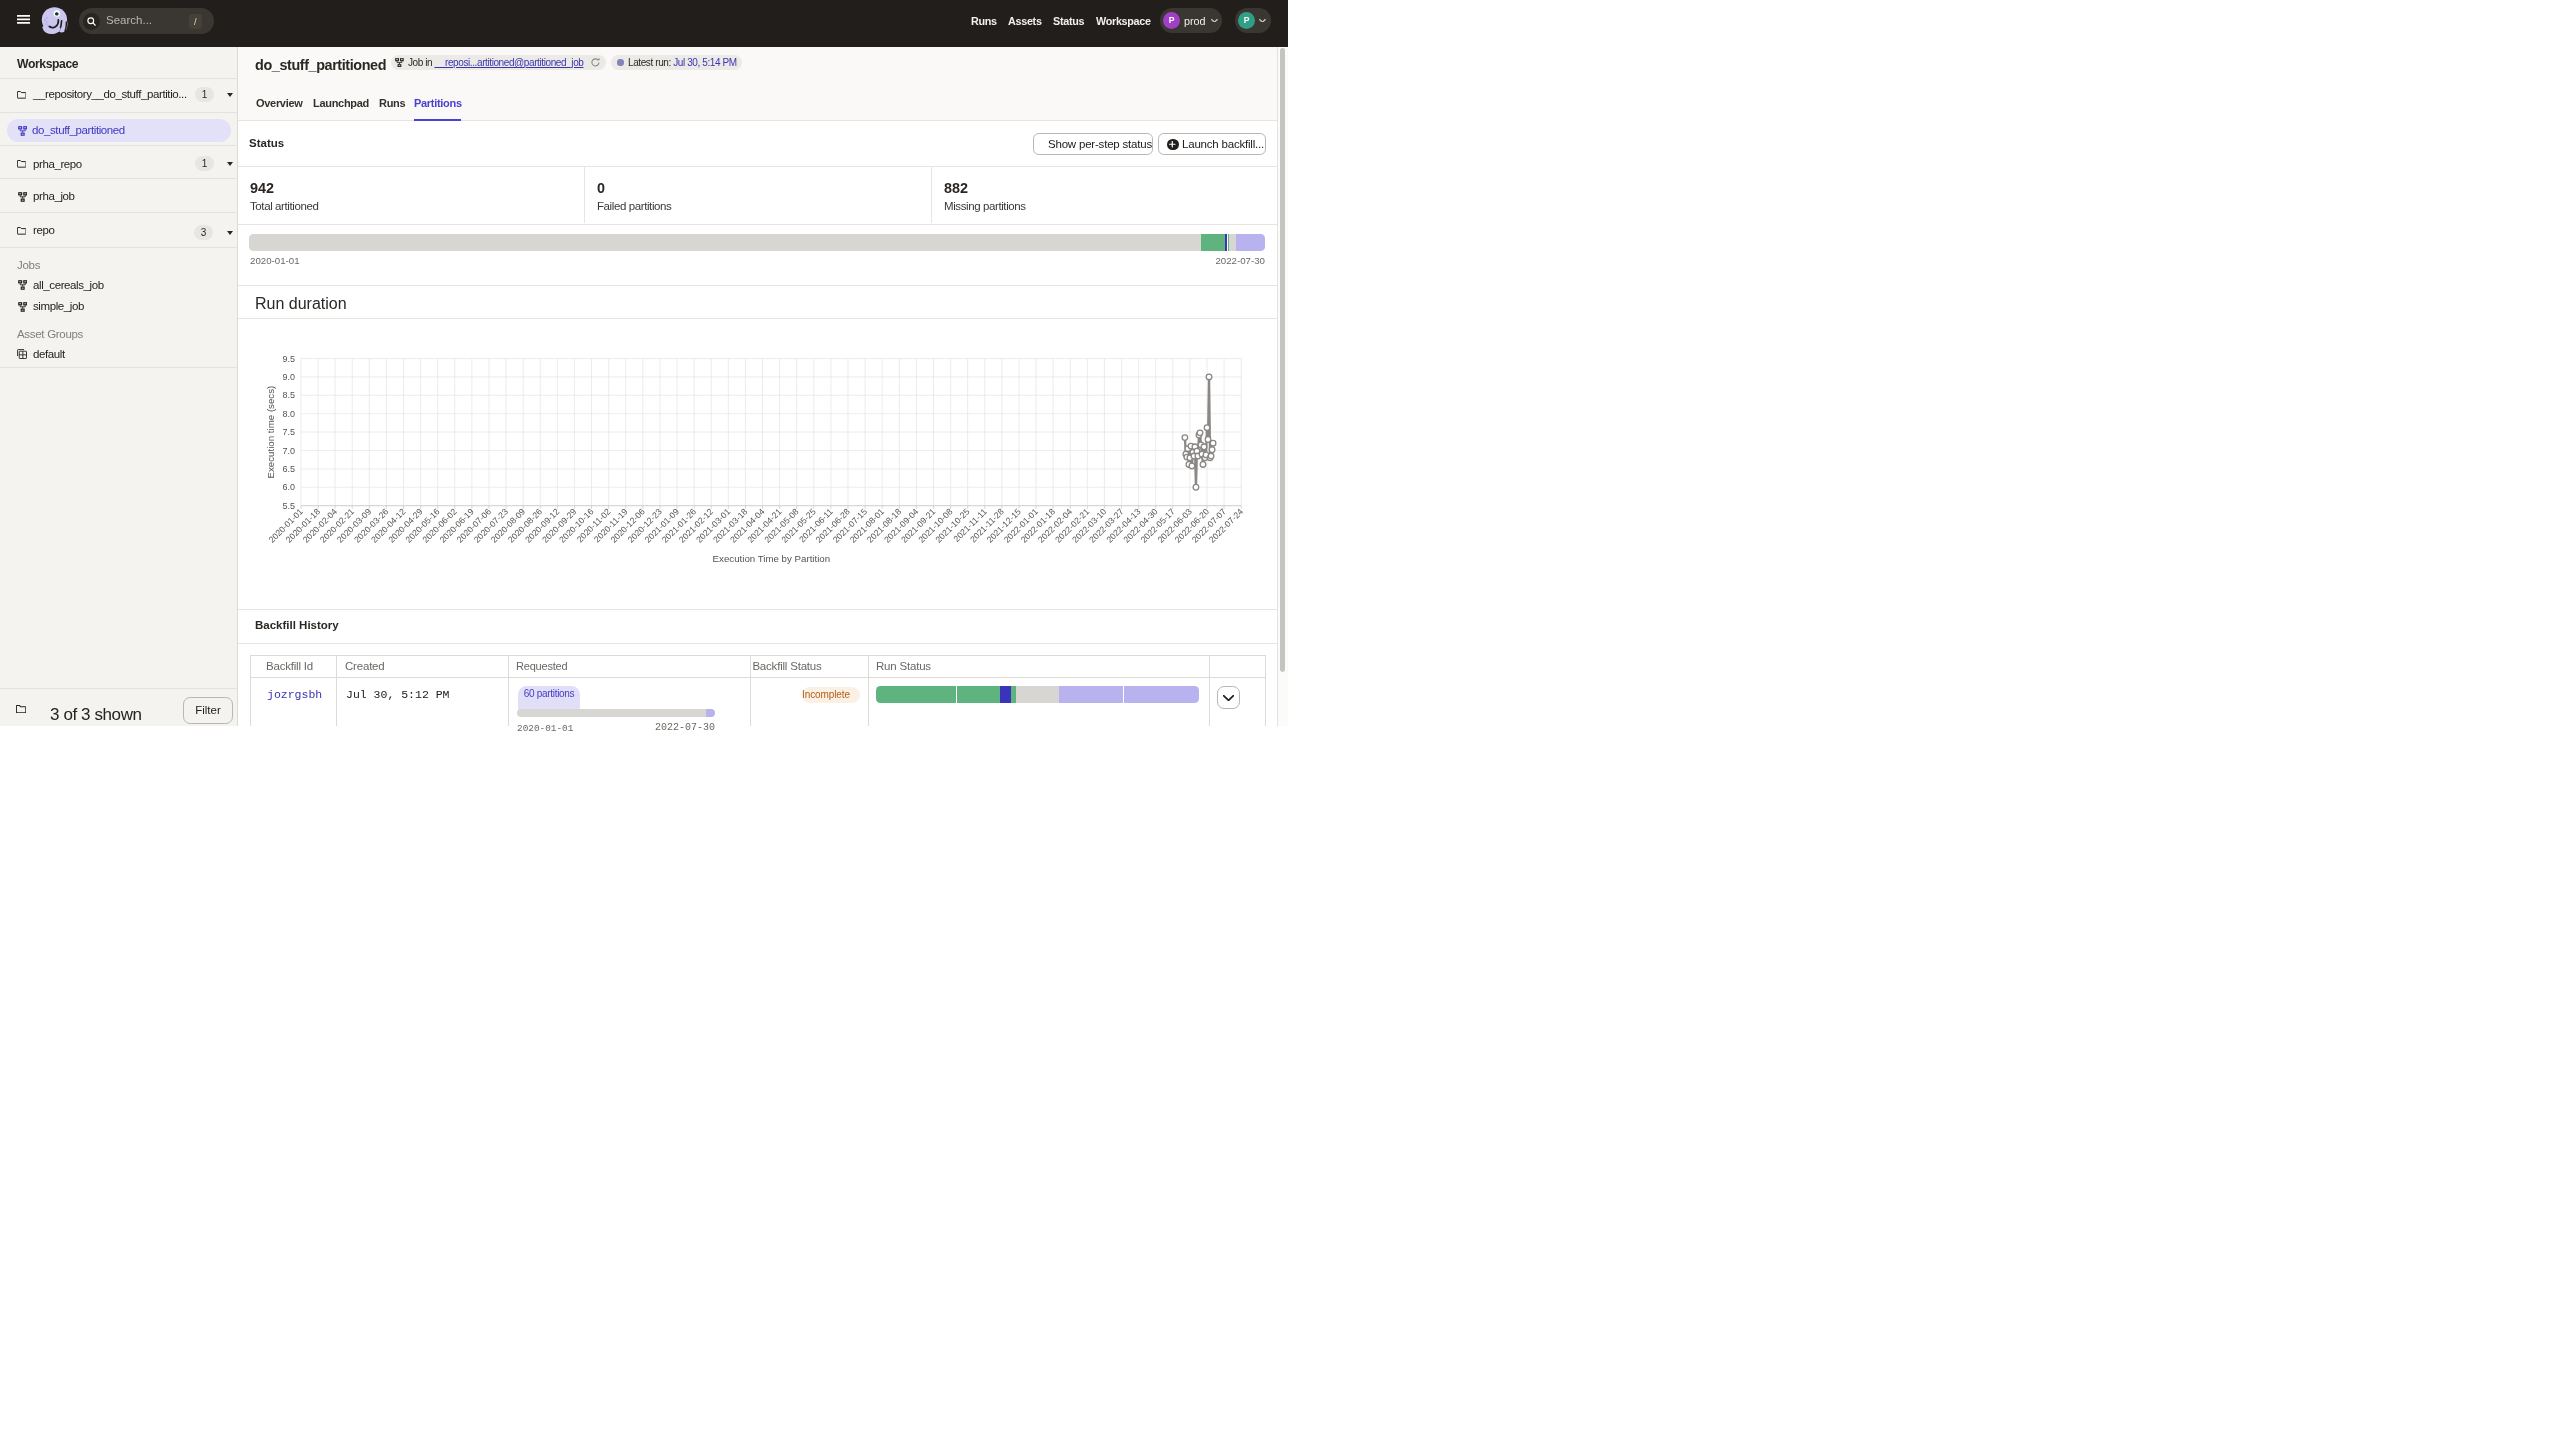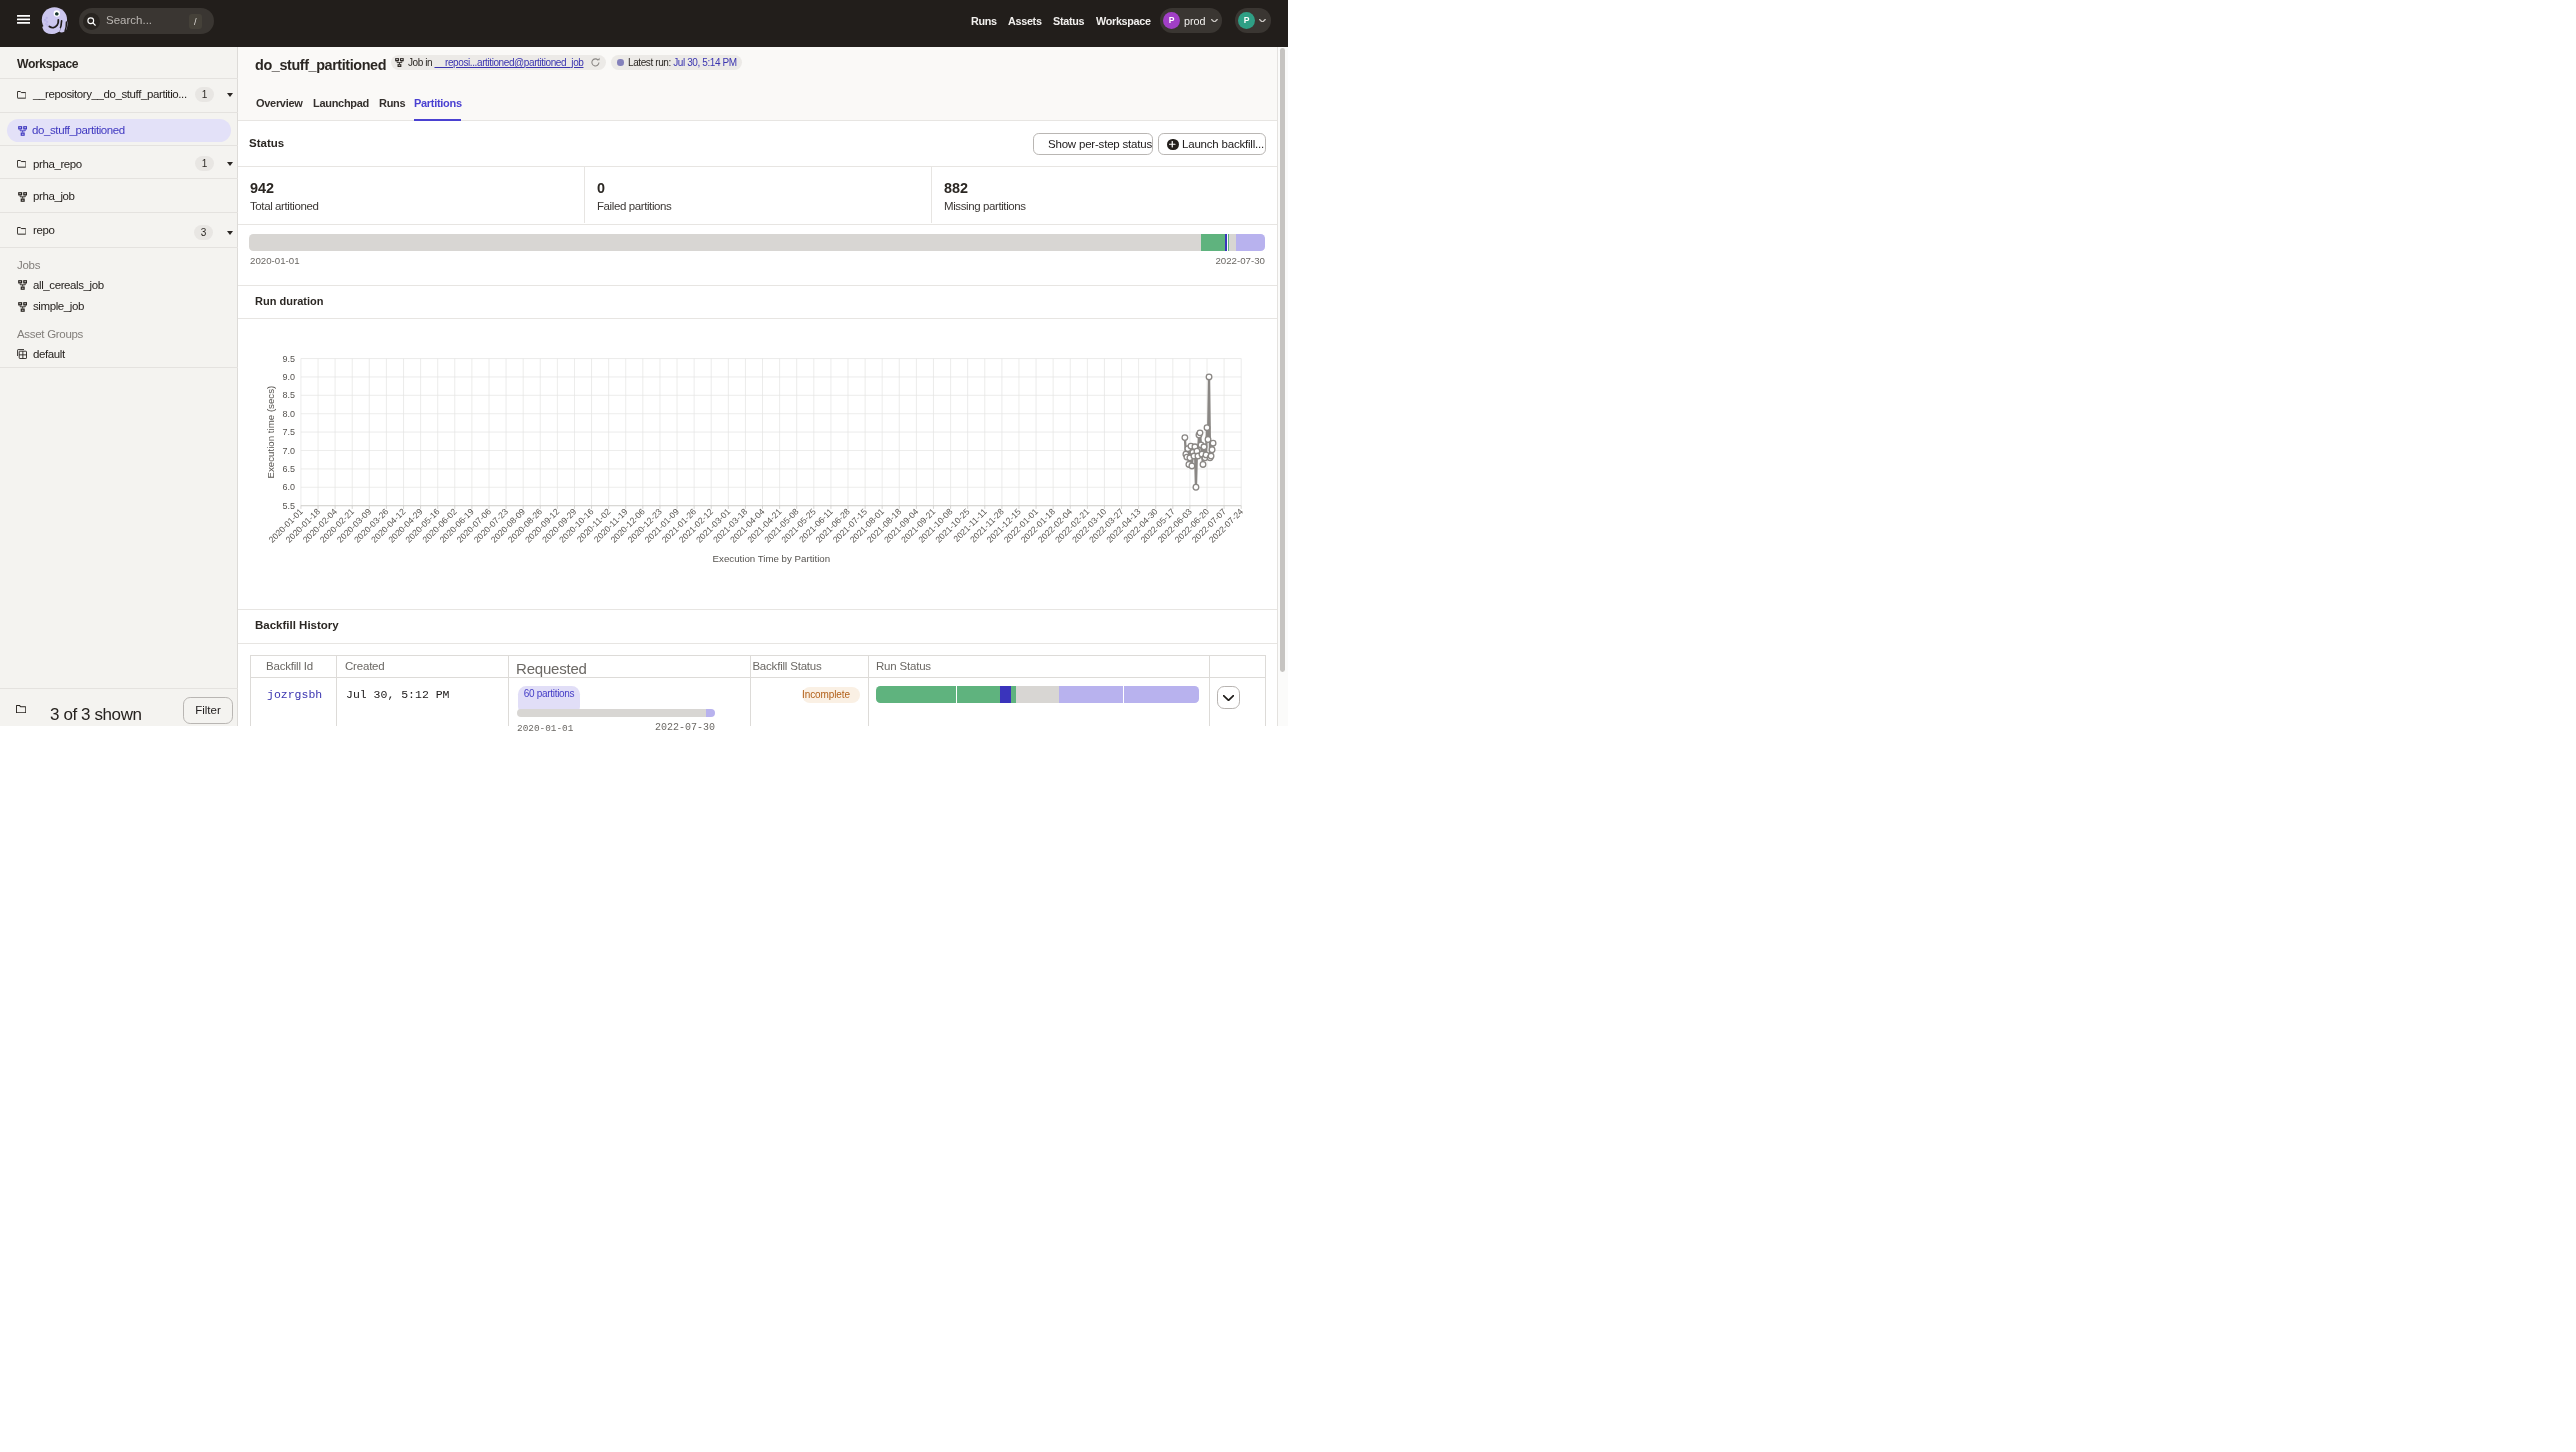--- a/index.html
+++ b/index.html
@@ -220,21 +220,21 @@
 <div class="abs" style="left:0;top:0;width:952px;height:17px;background:#d8d6d3"></div>
 <div class="abs" style="left:952px;top:0;width:25px;height:17px;background:#5fb37e"></div>
 <div class="abs" style="left:976px;top:0;width:2.2px;height:17px;background:#3a34bc"></div>
 <div class="abs" style="left:979px;top:0;width:1.4px;height:17px;background:#5fb37e"></div>
 <div class="abs" style="left:980px;top:0;width:6.8px;height:17px;background:#d8d6d3"></div>
 <div class="abs" style="left:987px;top:0;width:29px;height:17px;background:#b8b2ee"></div>
 </div>
 <div class="abs" style="left:250px;top:255px;font-size:9.7px;color:#6b6864">2020-01-01</div>
 <div class="abs" style="left:1193px;top:255px;width:72px;text-align:right;font-size:9.7px;color:#6b6864">2022-07-30</div>
 <div class="abs" style="left:238px;top:285px;width:1039px;height:0.7px;background:#e7e5e2"></div>
-<div class="abs" style="left:255px;top:295px;font-size:11px;font-weight:700;color:#2b2723">Run duration</div>
+<div class="abs" style="left:255px;top:295px;font-size:16px;font-weight:400;color:#2b2723">Run duration</div>
 <div class="abs" style="left:238px;top:318px;width:1039px;height:0.7px;background:#e7e5e2"></div>
 <svg class="abs" style="left:0;top:0" width="1288" height="726" viewBox="0 0 1790 1009">
 <g stroke="#e5e5e3" stroke-width="1">
       <line x1="418.2" y1="498.3" x2="418.2" y2="702.8"></line>
       <line x1="442.0" y1="498.3" x2="442.0" y2="702.8"></line>
       <line x1="465.7" y1="498.3" x2="465.7" y2="702.8"></line>
       <line x1="489.5" y1="498.3" x2="489.5" y2="702.8"></line>
       <line x1="513.2" y1="498.3" x2="513.2" y2="702.8"></line>
       <line x1="537.0" y1="498.3" x2="537.0" y2="702.8"></line>
       <line x1="560.8" y1="498.3" x2="560.8" y2="702.8"></line>
@@ -463,21 +463,21 @@
 <div class="abs" style="left:250px;top:677px;width:1015px;height:0.7px;background:#dddbd8"></div>
 <div class="abs" style="left:250px;top:655px;width:0.7px;height:71px;background:#dddbd8"></div>
 <div class="abs" style="left:1265px;top:655px;width:0.7px;height:71px;background:#dddbd8"></div>
 <div class="abs" style="left:336px;top:655px;width:0.7px;height:71px;background:#dddbd8"></div>
 <div class="abs" style="left:508px;top:655px;width:0.7px;height:71px;background:#dddbd8"></div>
 <div class="abs" style="left:750px;top:655px;width:0.7px;height:71px;background:#dddbd8"></div>
 <div class="abs" style="left:868px;top:655px;width:0.7px;height:71px;background:#dddbd8"></div>
 <div class="abs" style="left:1209px;top:655px;width:0.7px;height:71px;background:#dddbd8"></div>
 <div class="abs" style="left:266px;top:660px;font-size:11.5px;letter-spacing:-0.2px;color:#6b6864">Backfill Id</div>
 <div class="abs" style="left:345px;top:660px;font-size:11.5px;letter-spacing:-0.2px;color:#6b6864">Created</div>
-<div class="abs" style="left:516px;top:660px;font-size:15px;letter-spacing:-0.2px;color:#6b6864">Requested</div>
+<div class="abs" style="left:516px;top:660px;font-size:11px;letter-spacing:-0.2px;color:#6b6864">Requested</div>
 <div class="abs" style="left:715px;top:660px;width:144px;text-align:center;font-size:11.5px;letter-spacing:-0.2px;color:#6b6864">Backfill Status</div>
 <div class="abs" style="left:876px;top:660px;font-size:11.5px;letter-spacing:-0.2px;color:#6b6864">Run Status</div>
 <div class="abs" style="left:267px;top:688px;font-size:11.5px;font-family:'Liberation Mono',monospace;color:#3b35b0">jozrgsbh</div>
 <div class="abs" style="left:346px;top:688px;font-size:11.5px;font-family:'Liberation Mono',monospace;color:#232020">Jul 30, 5:12 PM</div>
 <div class="abs" style="left:518px;top:686px;width:62px;height:29px;background:#e1def7;border-radius:8.3px;text-align:center;line-height:16.5px;font-size:10px;letter-spacing:-0.3px;color:#443dc6">60 partitions</div>
 <div class="abs" style="left:517px;top:709px;width:198px;height:8.3px;border-radius:4.2px;overflow:hidden">
 <div class="abs" style="left:0;top:0;width:189px;height:8.3px;background:#d8d6d3"></div>
 <div class="abs" style="left:189px;top:0;width:9px;height:8.3px;background:#b8b2ee"></div>
   </div>
 <div class="abs" style="left:517px;top:723px;font-size:9.4px;font-family:'Liberation Mono',monospace;color:#6b6864">2020-01-01</div>

